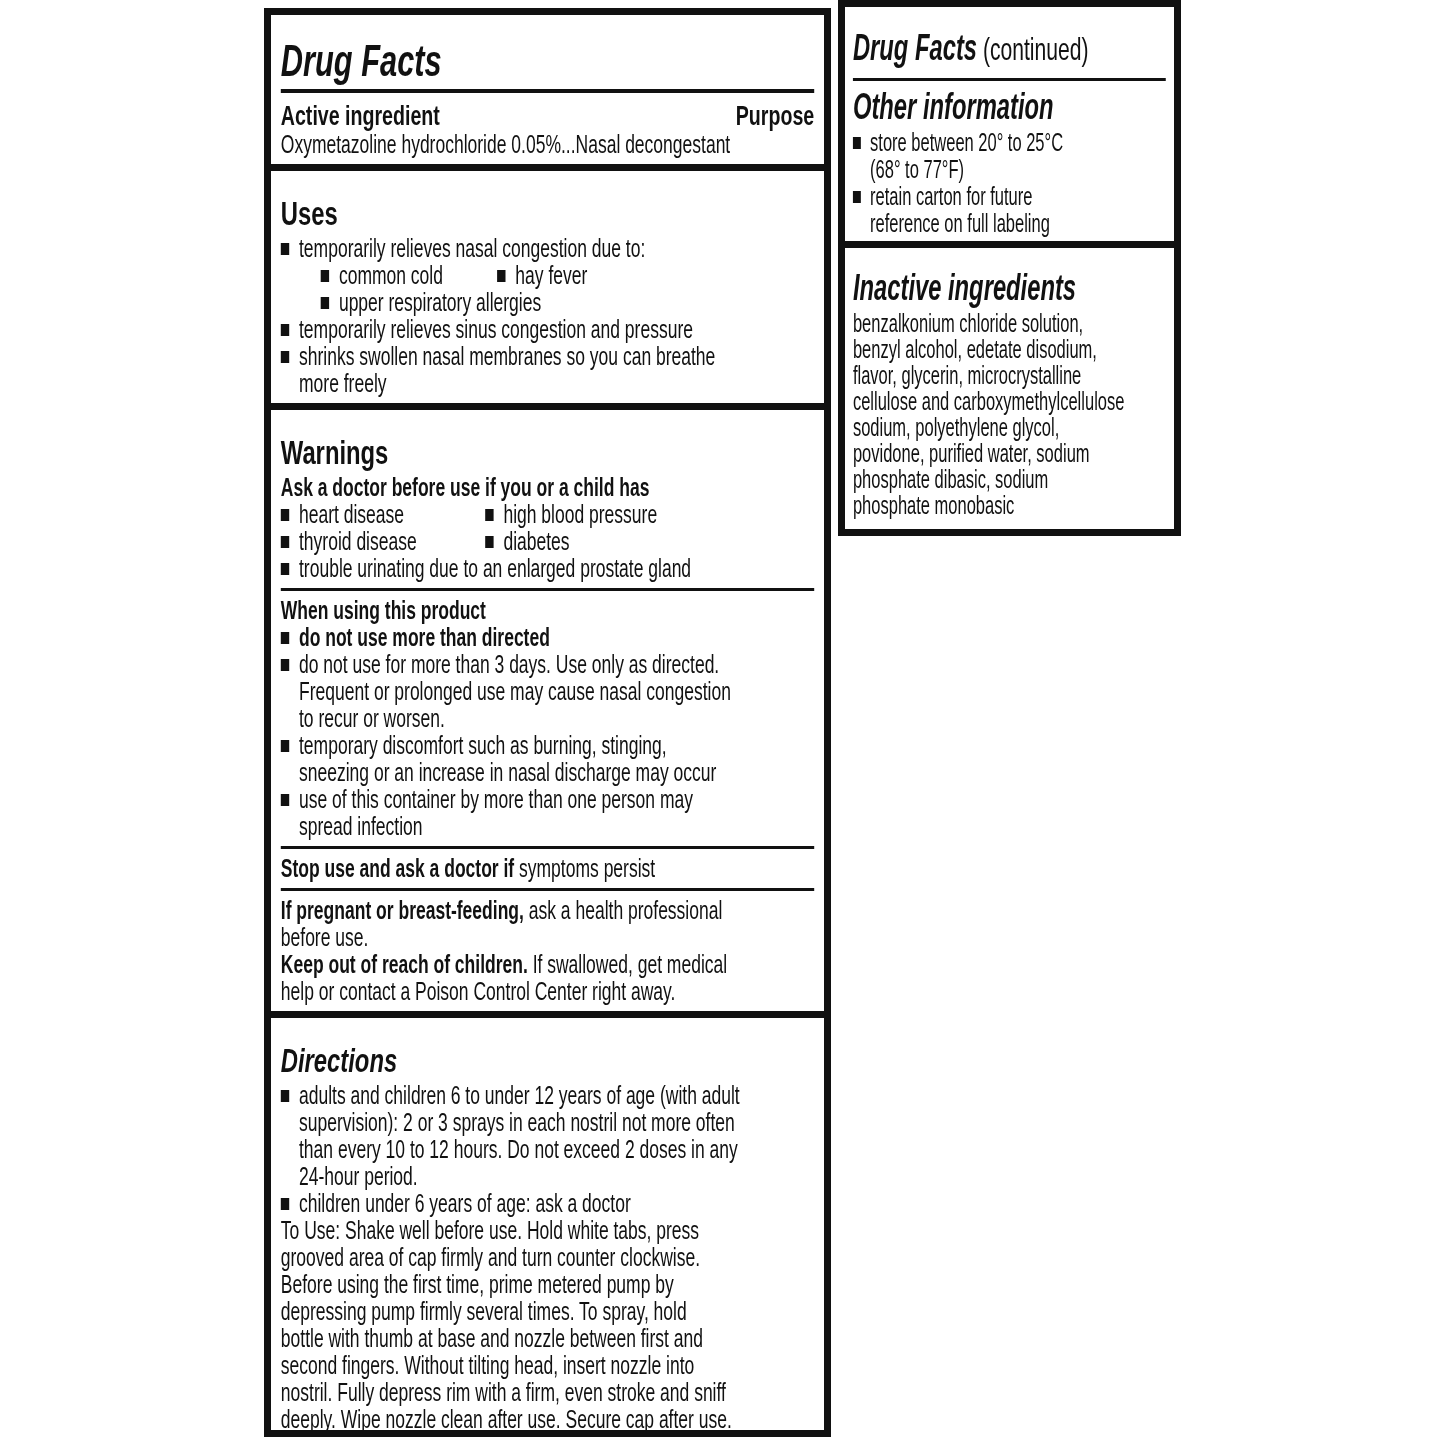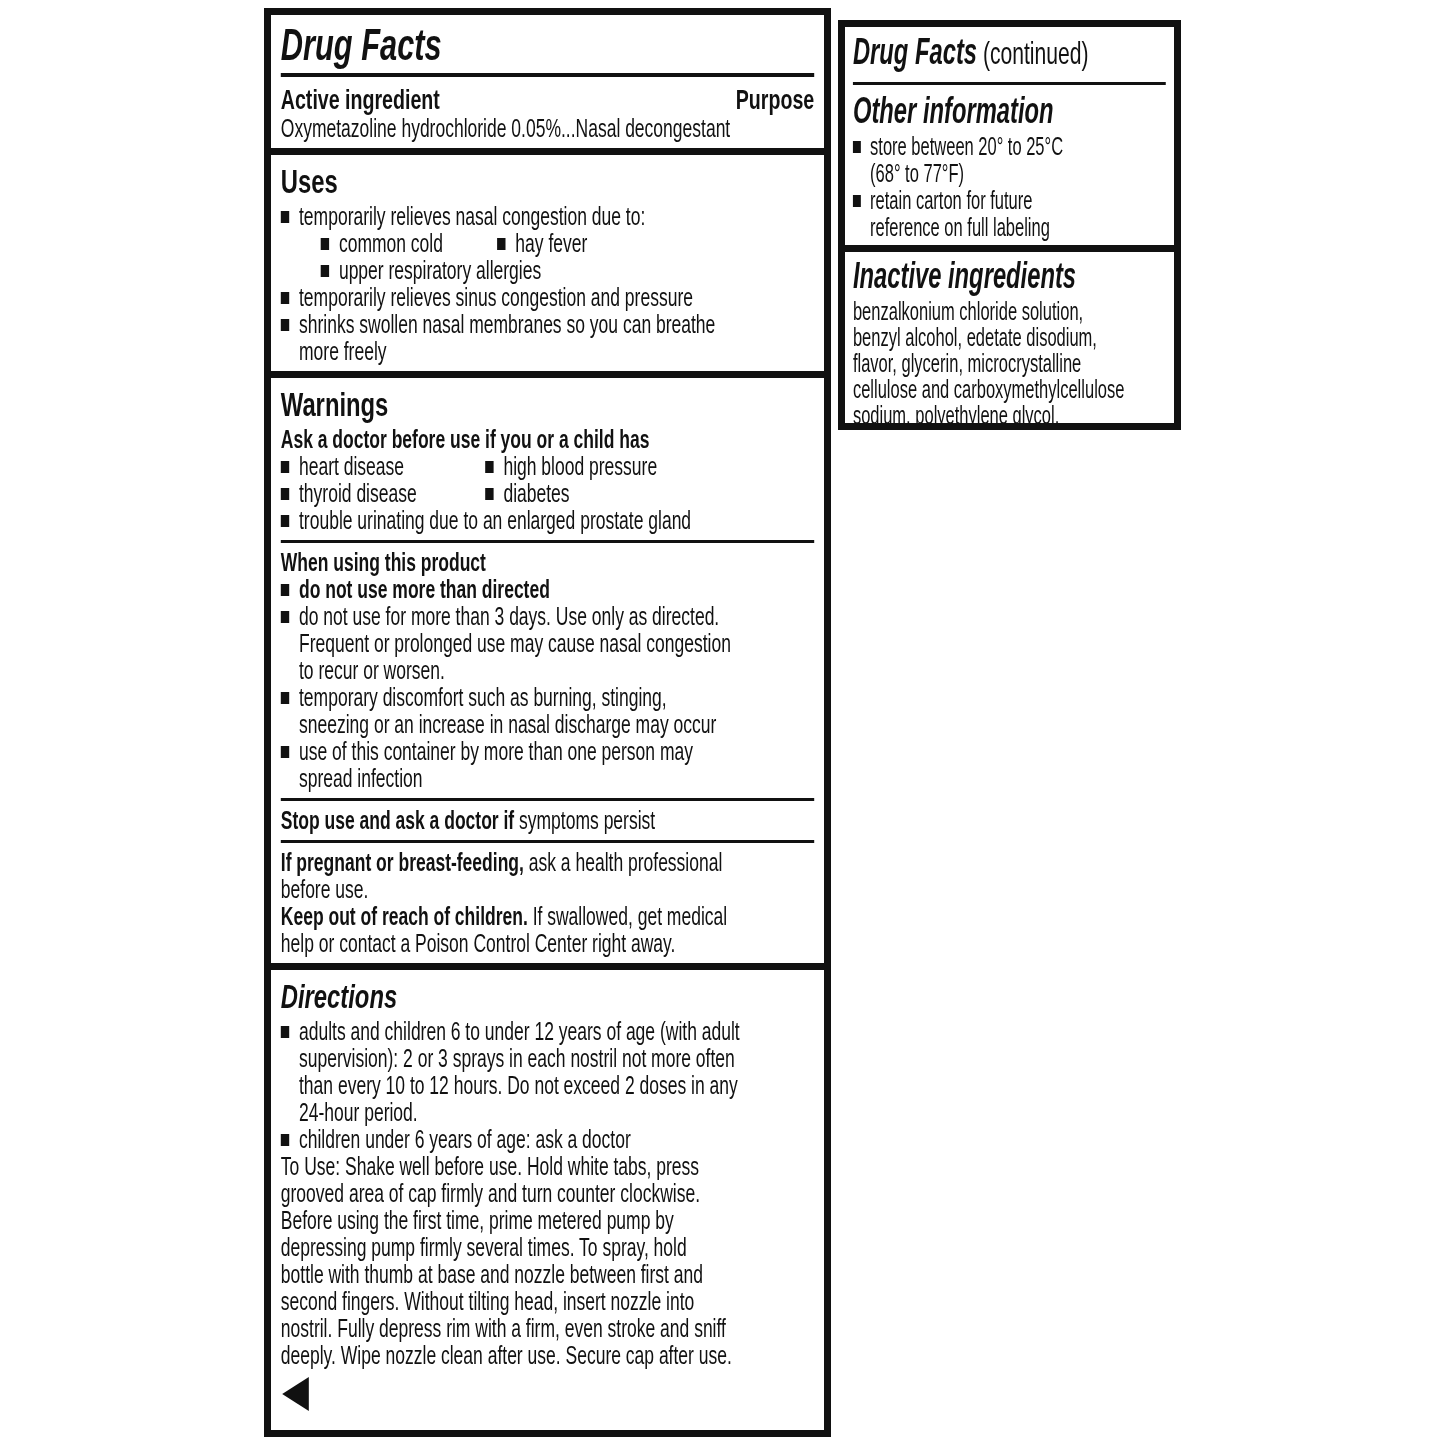--- a/index.html
+++ b/index.html
@@ -12,23 +12,23 @@
     font-family: "Liberation Sans", "DejaVu Sans", sans-serif;
     color: #111;
   }
   .panel {
     position: absolute;
     border: 7px solid #111;
     background: #fff;
     overflow: hidden;
   }
   .panel-left  { left: 264px; top: 8px; width: 567px; height: 1429px; }
-  .panel-right { left: 838px; top: 20px; width: 343px; height: 410px; }
-
-  .sec { border-bottom: 7px solid #111; }
+  .panel-right { left: 838px; top: 0; width: 343px; height: 536px; }
+
+  .sec { border-bottom: 7px solid #111; margin-top: 16px; }
   .sec:last-child { border-bottom: none; }
 
   
   .squeeze-l {
     width: 142.857%;
     transform: scaleX(0.70);
     transform-origin: 0 0;
     padding: 6px 14px;
   }
   .squeeze-r {

